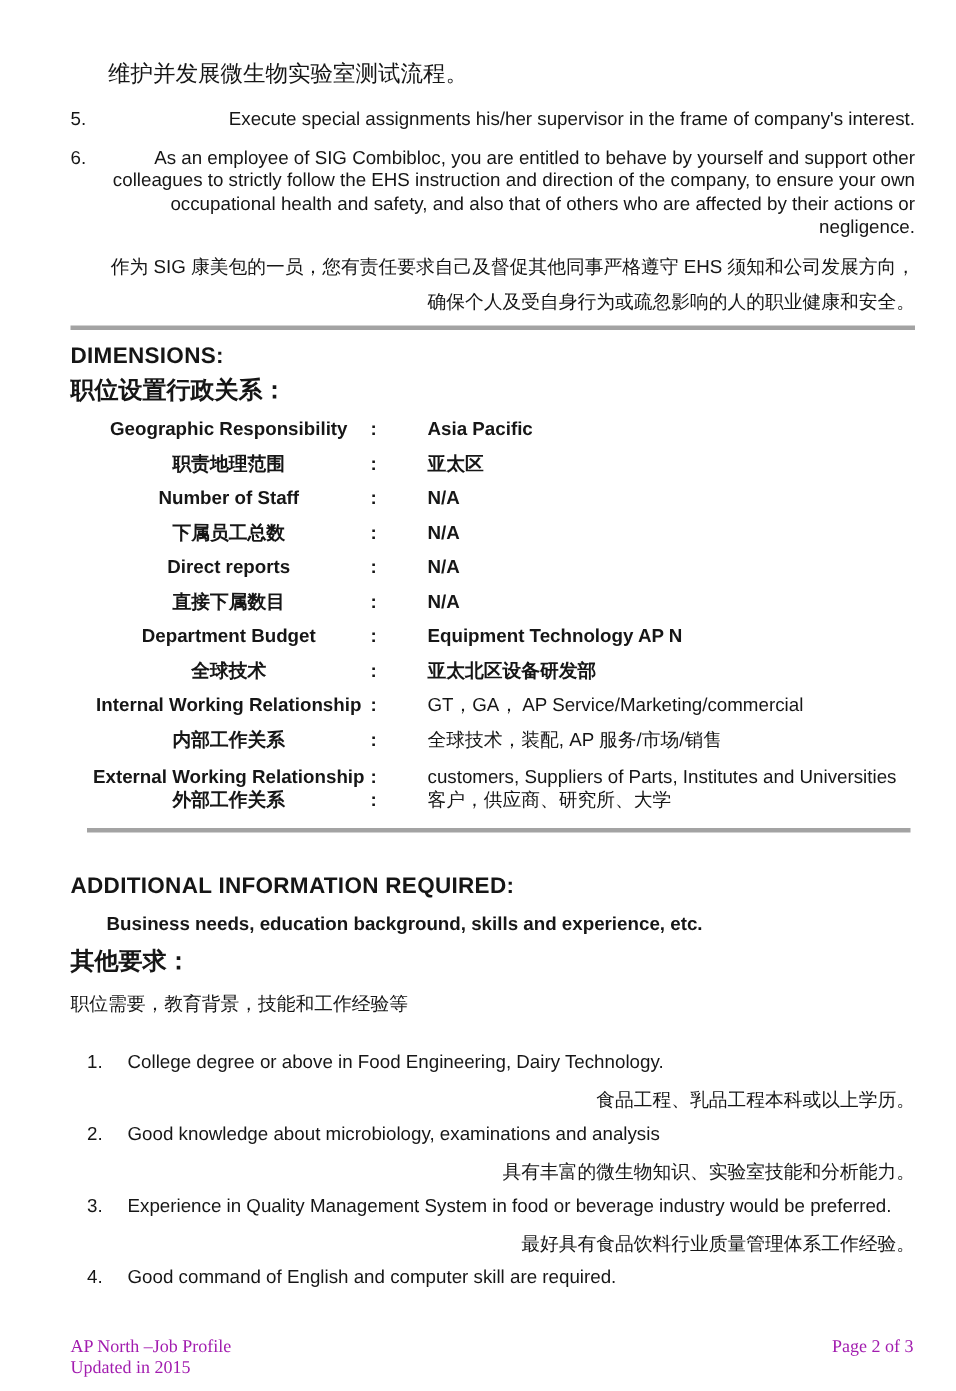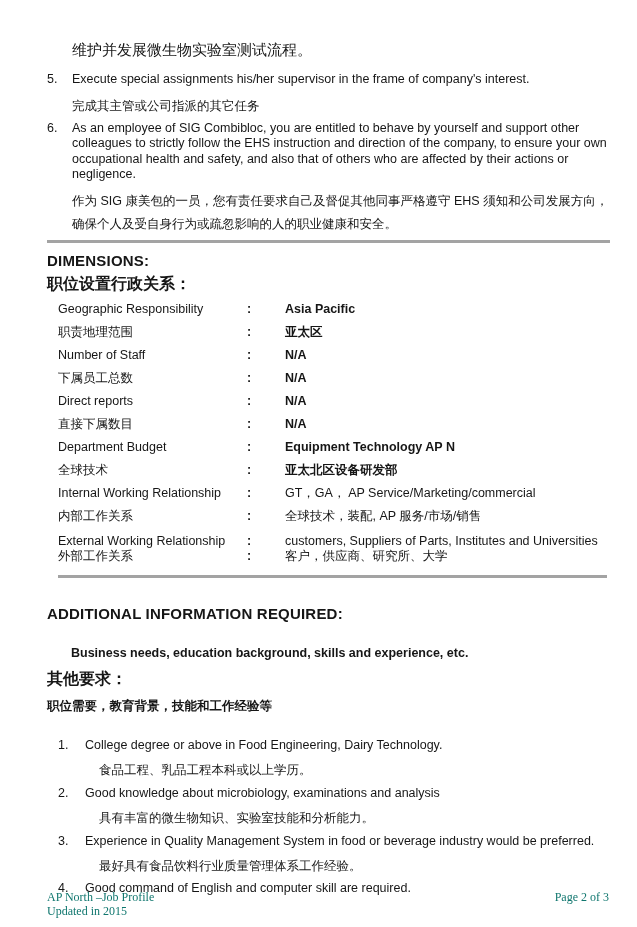--- a/index.html
+++ b/index.html
@@ -8,76 +8,75 @@
     width:637px; height:927px; position:relative; overflow:hidden;
     font-family:"Liberation Sans","DejaVu Sans",sans-serif;
     color:#161616;
   }
   .content { padding:42px 27px 0 47px; }
 
   
   .cont-zh { font-size:15px; line-height:16px; margin-left:25px; margin-bottom:14px; }
   .duty { display:flex; }
   .duty-num { flex:0 0 25px; font-size:12.5px; line-height:15.5px; }
-  .duty-body { flex:1; }
+  .duty-body { flex:1;text-align:right; }
   .den { font-size:12.5px; line-height:15.5px; margin-bottom:10px; }
   .dzh1 { font-size:12.5px; line-height:16px; margin-bottom:7px; }
   .dzh2 { font-size:12.5px; line-height:23px; margin-bottom:4px; }
   .duty6 .den { margin-bottom:7px; }
 
   .rule { height:3px; background:#a3a3a3; }
   .rule1 { margin:0 0 8px 0; }
   .rule2 { margin:11px 3px 26px 11px; }
 
   .h-big { font-size:15px; line-height:20px; font-weight:bold; letter-spacing:.2px; }
   .h-zh  { font-size:16px; line-height:22px; font-weight:bold; margin-bottom:7px; }
   .h-dim-en { margin-bottom:2px; }
 
   
   .trow { display:flex; font-size:12.5px; line-height:15px; margin-bottom:8px; }
-  .trow .lbl { flex:0 0 200px; padding-left:11px; font-weight:normal; }
+  .trow .lbl { flex:0 0 200px; padding-left:11px; font-weight:bold;text-align:center; }
   .trow .sep { flex:0 0 38px; font-weight:bold; }
   .trow .val { flex:1; }
   .trow.vbold .val { font-weight:bold; }
   .trow.gap-before { margin-top:5px; }
   .trow.big-gap-before { margin-top:10px; }
   .trow.tight { margin-bottom:0; }
 
   
-  .add-head { margin-top:0; margin-bottom:22px; }
+  .add-head { margin-top:0; margin-bottom:8px; }
   .add-sub { font-size:12.5px; line-height:15px; font-weight:bold; margin-bottom:7px;padding-left:24px; }
   .add-zh-head { font-size:16px; line-height:22px; font-weight:bold; margin-bottom:8px; }
-  .add-zh-sub { font-size:12.5px; line-height:16px; font-weight:bold; margin-bottom:24px; }
+  .add-zh-sub { font-size:12.5px; line-height:16px; font-weight:normal; margin-bottom:24px; }
 
   .req { display:flex; }
   .req-num { flex:0 0 38px; padding-left:11px; font-size:12.5px; line-height:15px; }
   .req-en { flex:1; font-size:12.5px; line-height:15px; }
   .req-en-row { margin-bottom:9px; }
-  .req-zh { margin-left:52px; font-size:12.5px; line-height:16px; margin-bottom:8px; }
+  .req-zh { margin-left:38px; font-size:12.5px; line-height:16px; margin-bottom:8px;text-align:right; }
   .req-zh.last { margin-bottom:7px; }
 
   .footer {
     position:absolute; left:47px; right:28px; bottom:9px;
     font-family:"Liberation Serif","DejaVu Serif",serif;
-    font-size:12px; line-height:14px; color:#0f766e;
+    font-size:12px; line-height:14px; color:#a21caf;
     display:flex; justify-content:space-between; align-items:flex-start;
   }
 </style>
 </head>
 <body>
 
 <div class="content">
 
   <div class="cont-zh">维护并发展微生物实验室测试流程。</div>
 
   <div class="duty">
     <div class="duty-num">5.</div>
     <div class="duty-body">
       <div class="den">Execute special assignments his/her supervisor in the frame of company's interest.</div>
-      <div class="dzh1">完成其主管或公司指派的其它任务</div>
     </div>
   </div>
 
   <div class="duty duty6">
     <div class="duty-num">6.</div>
     <div class="duty-body">
       <div class="den">As an employee of SIG Combibloc, you are entitled to behave by yourself and support other colleagues to strictly follow the EHS instruction and direction of the company, to ensure your own occupational health and safety, and also that of others who are affected by their actions or negligence.</div>
       <div class="dzh2">作为 SIG 康美包的一员，您有责任要求自己及督促其他同事严格遵守 EHS 须知和公司发展方向，确保个人及受自身行为或疏忽影响的人的职业健康和安全。</div>
     </div>
   </div>

